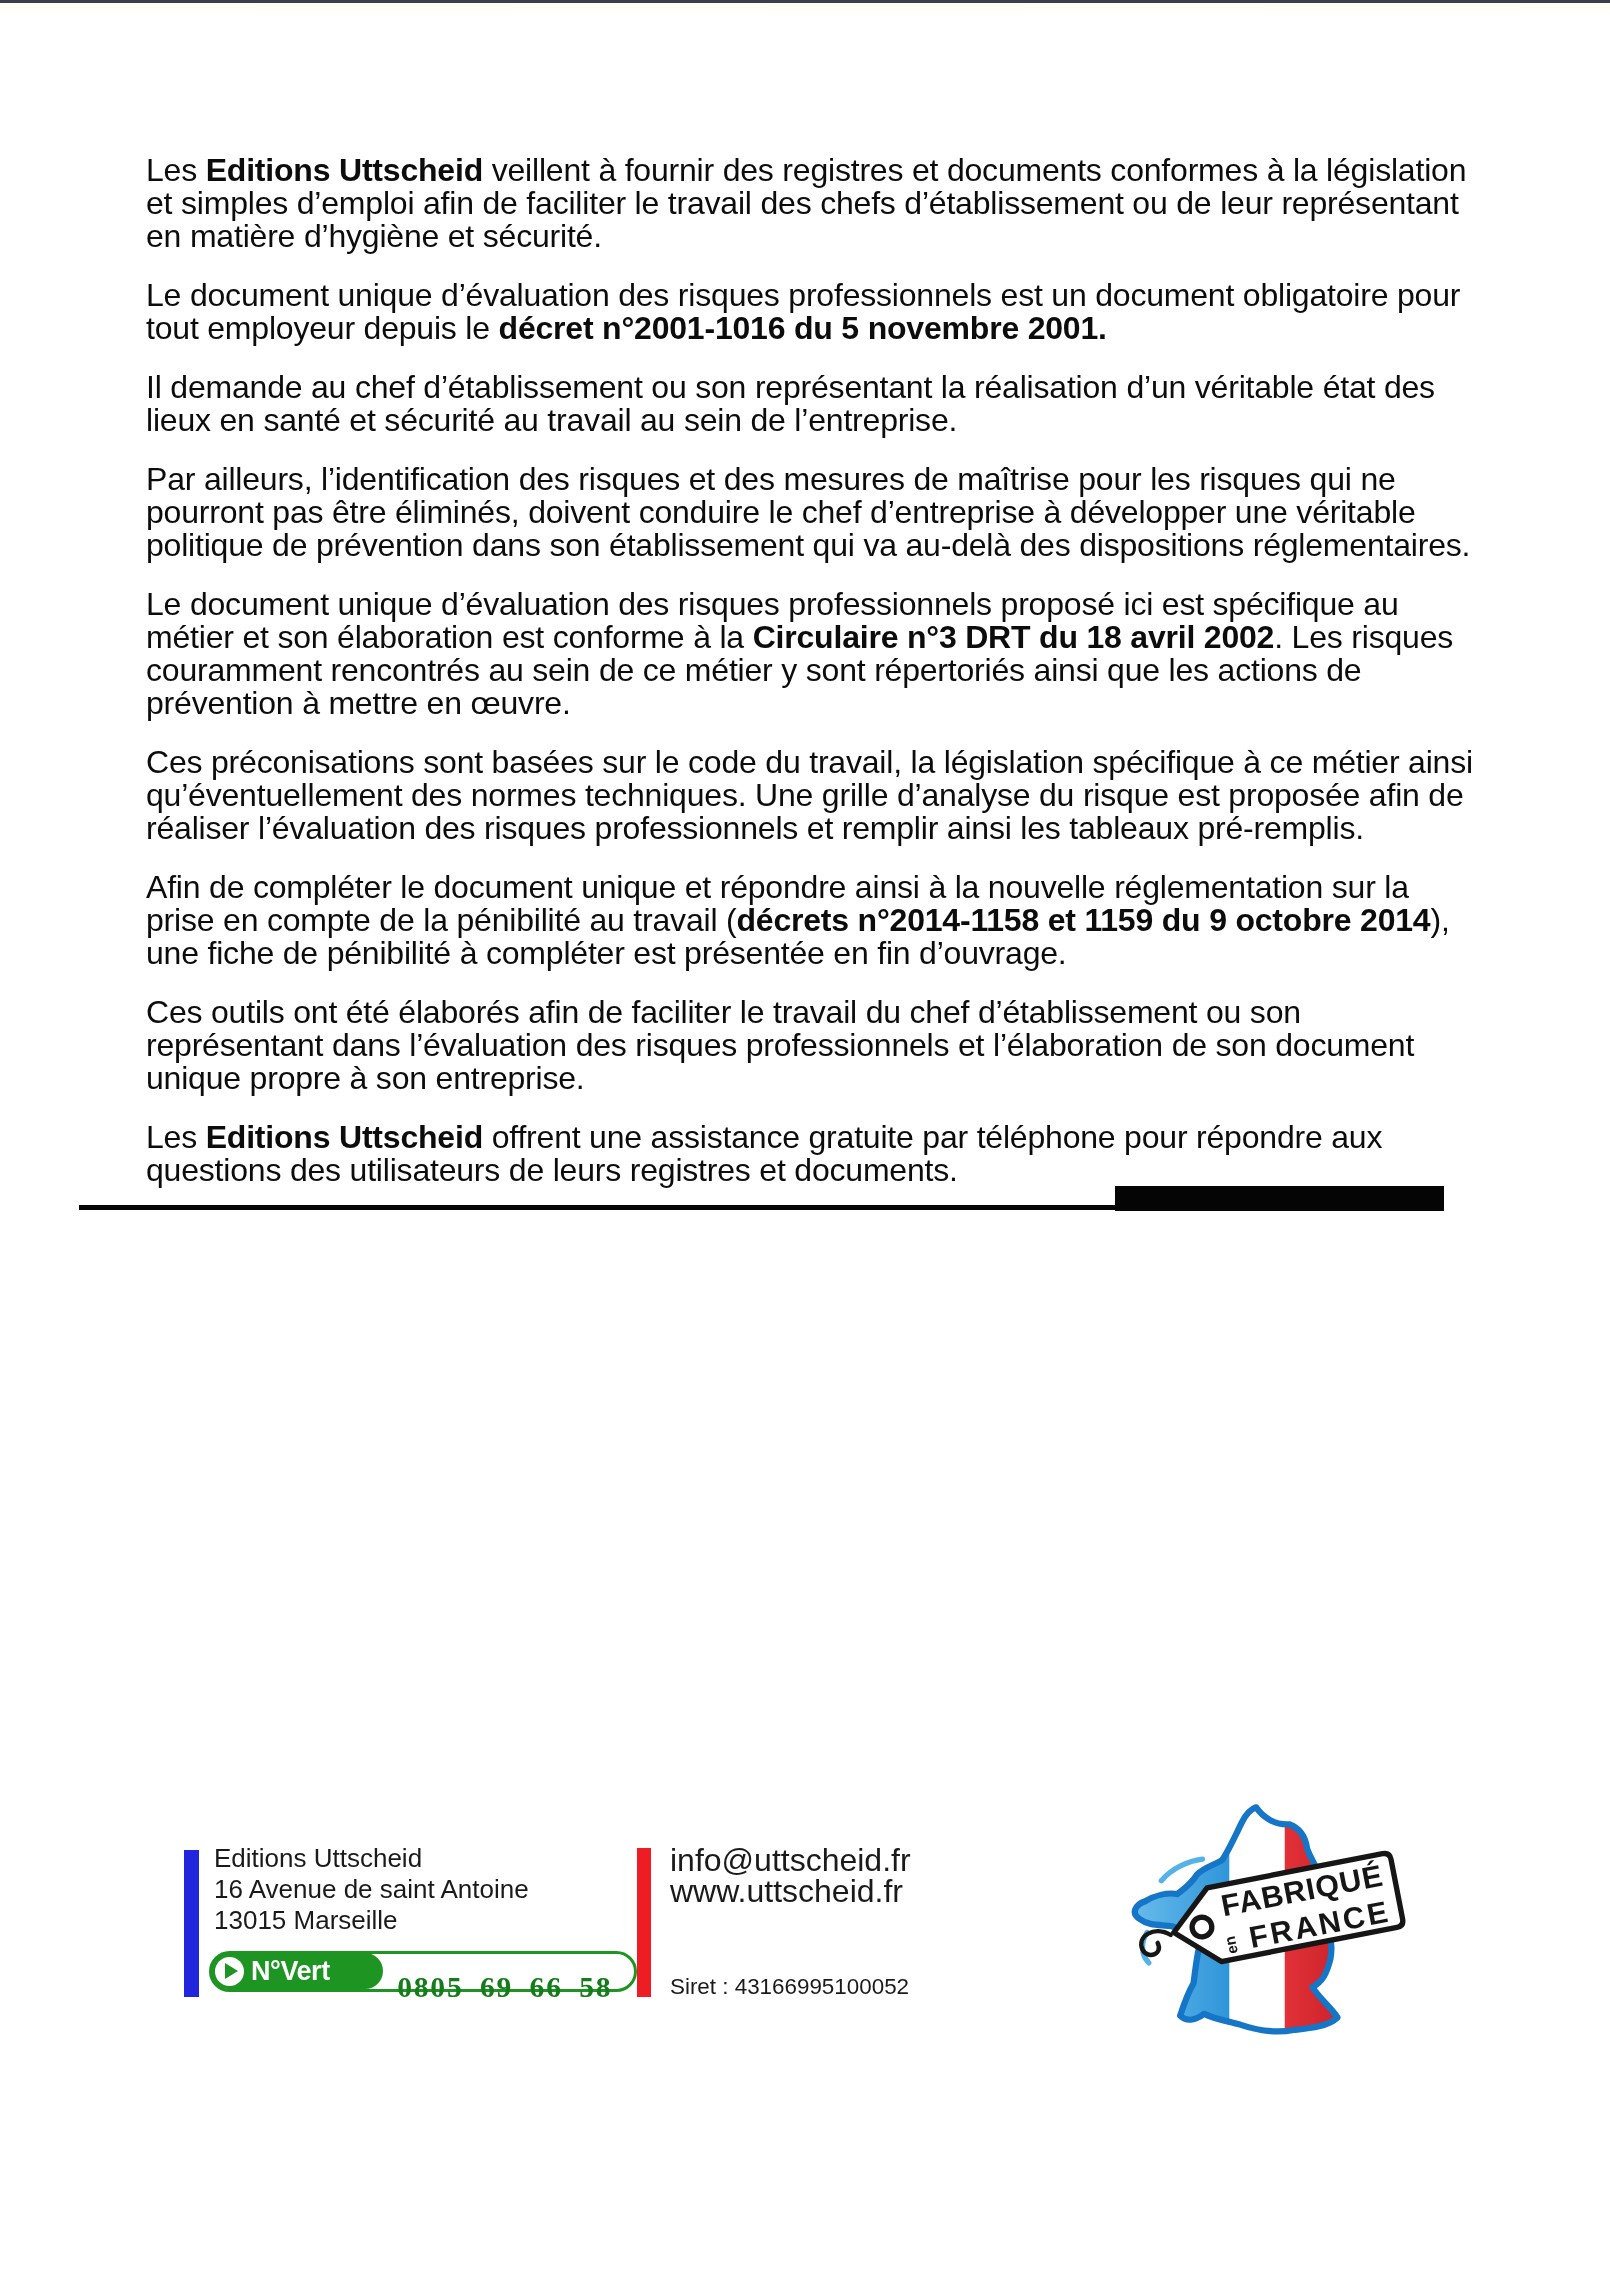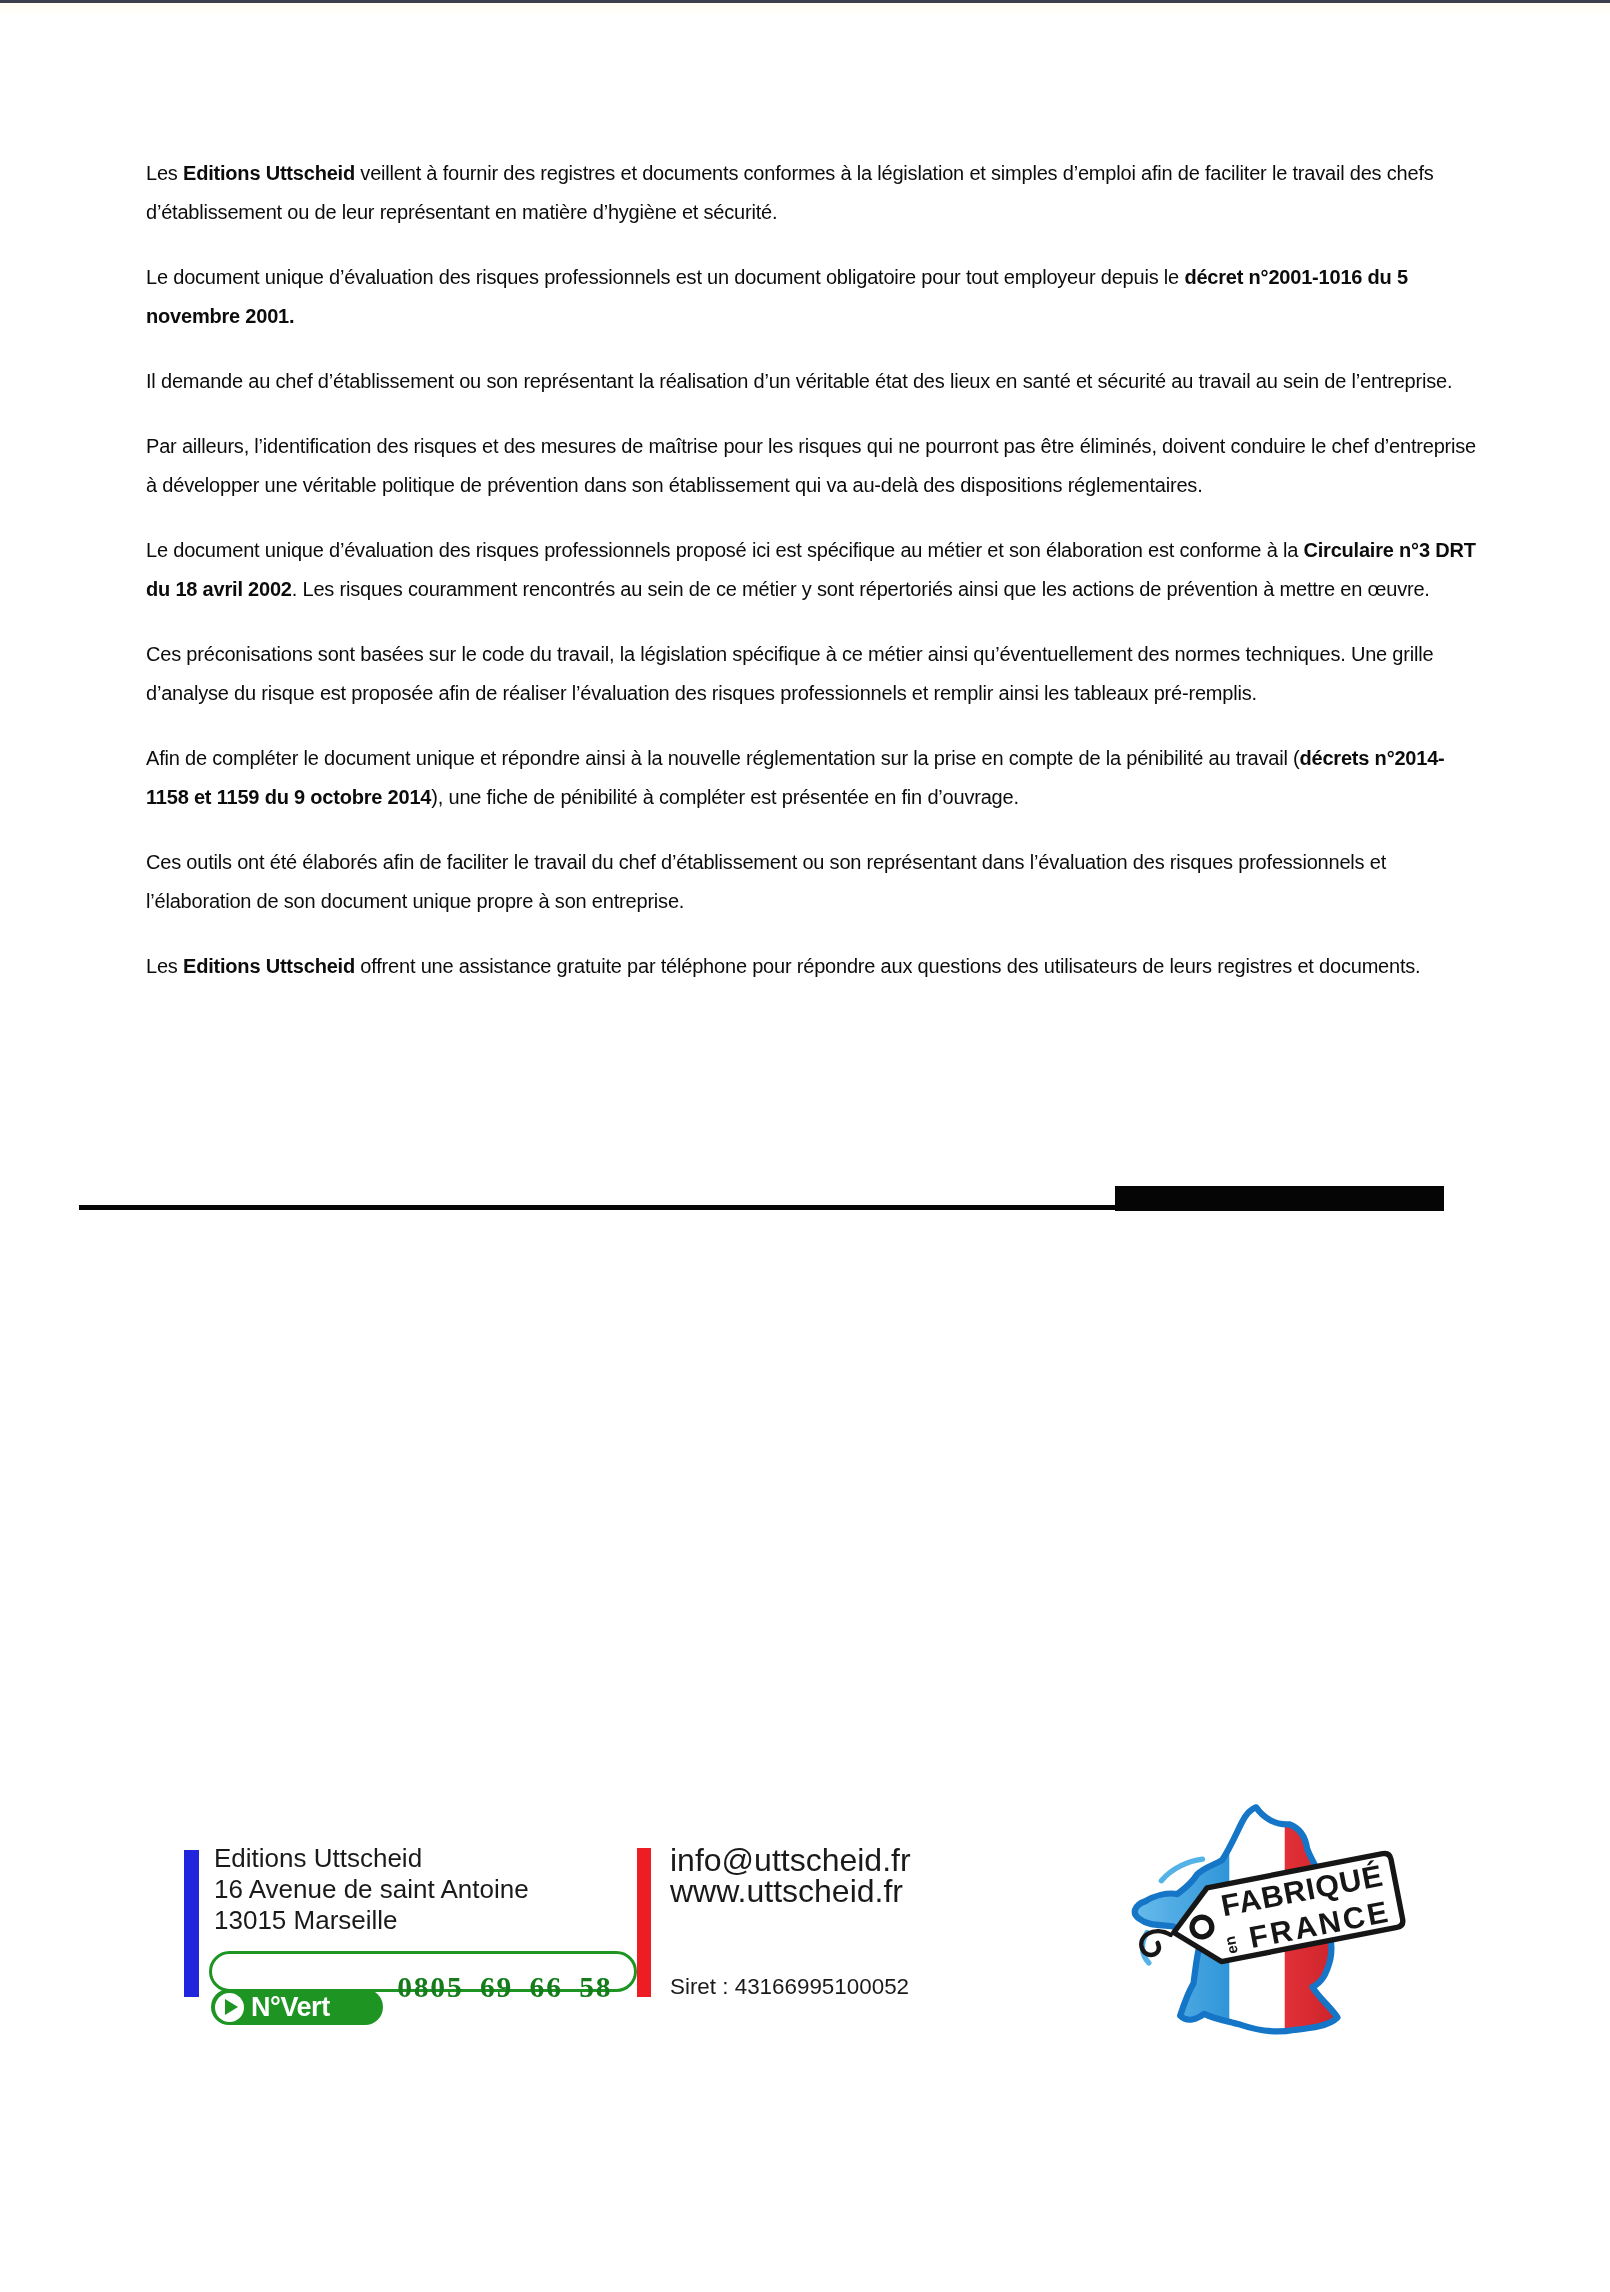--- a/index.html
+++ b/index.html
@@ -7,41 +7,41 @@
     position:relative;width:1610px;height:2293px;background:#ffffff;
     font-family:"Liberation Sans", sans-serif;overflow:hidden;color:#0c0c0c;
   }
   
   .top-edge{position:absolute;left:0;top:0;width:100%;height:2.7px;background:#3b3e4b;}
   .top-tint{position:absolute;left:0;top:2.7px;width:100%;height:14.3px;
     background:linear-gradient(#fffdf0,#ffffff);}
 
   
   .body-text{position:absolute;left:146px;top:154px;width:1332px;}
-  .body-text p{margin:0 0 26px 0;font-size:20px;line-height:39px;letter-spacing:-0.2px;}
+  .body-text p{margin:0 0 26px 0;font-size:32px;line-height:33px;letter-spacing:-0.2px;}
   .body-text strong{font-weight:bold;}
 
   
   .divider-line{position:absolute;left:79px;top:1205px;width:1036px;height:5.4px;background:#050505;}
   .divider-block{position:absolute;left:1115px;top:1186px;width:329px;height:25px;background:#050505;}
 
   
   .flag-bar{position:absolute;width:15px;}
   .flag-bar.blue{left:184px;top:1850px;height:147px;background:var(--flag-blue,#2125dc);}
   .flag-bar.red{left:637px;top:1848px;width:14.3px;height:149px;background:var(--flag-red,#ee1c23);}
 
   .address{position:absolute;left:214px;top:1843px;font-size:26px;line-height:31px;color:#1a1a1a;}
   .contact{position:absolute;left:670px;top:1845px;font-size:32px;line-height:31px;color:#1a1a1a;}
   .siret{position:absolute;left:670px;top:1974px;font-size:22.4px;color:#1a1a1a;}
 
   
   .nvert{position:absolute;left:209px;top:1951px;width:428px;height:41px;box-sizing:border-box;
     background:#ffffff;border:3.6px solid var(--green,#1e9423);border-radius:22.4px;}
   .nvert-left{position:absolute;left:-0.9px;top:-0.9px;height:36px;width:172px;
-    background:var(--green,#1e9423);border-radius:19.7px;display:flex;align-items:center;margin-top:36px;}
+    background:var(--green,#1e9423);border-radius:19.7px;display:flex;align-items:center;}
   .play-circle{width:29px;height:29px;margin-left:3.6px;border-radius:50%;background:#ffffff;
     display:flex;align-items:center;justify-content:center;flex:0 0 auto;}
   .play-tri{width:0;height:0;border-top:8px solid transparent;border-bottom:8px solid transparent;
     border-left:13.4px solid var(--green,#1e9423);margin-left:3.6px;}
   .nvert-label{color:#ffffff;font-weight:bold;font-size:27px;letter-spacing:-0.4px;margin-left:7.2px;}
   .nvert-phone{position:absolute;left:176px;right:12.5px;top:16px;height:34px;display:flex;
     align-items:center;justify-content:center;font-family:"Liberation Serif", serif;
     font-weight:bold;font-size:29.6px;color:var(--green-dark,#157b1b);letter-spacing:1.8px;word-spacing:7.2px;}
 
   

